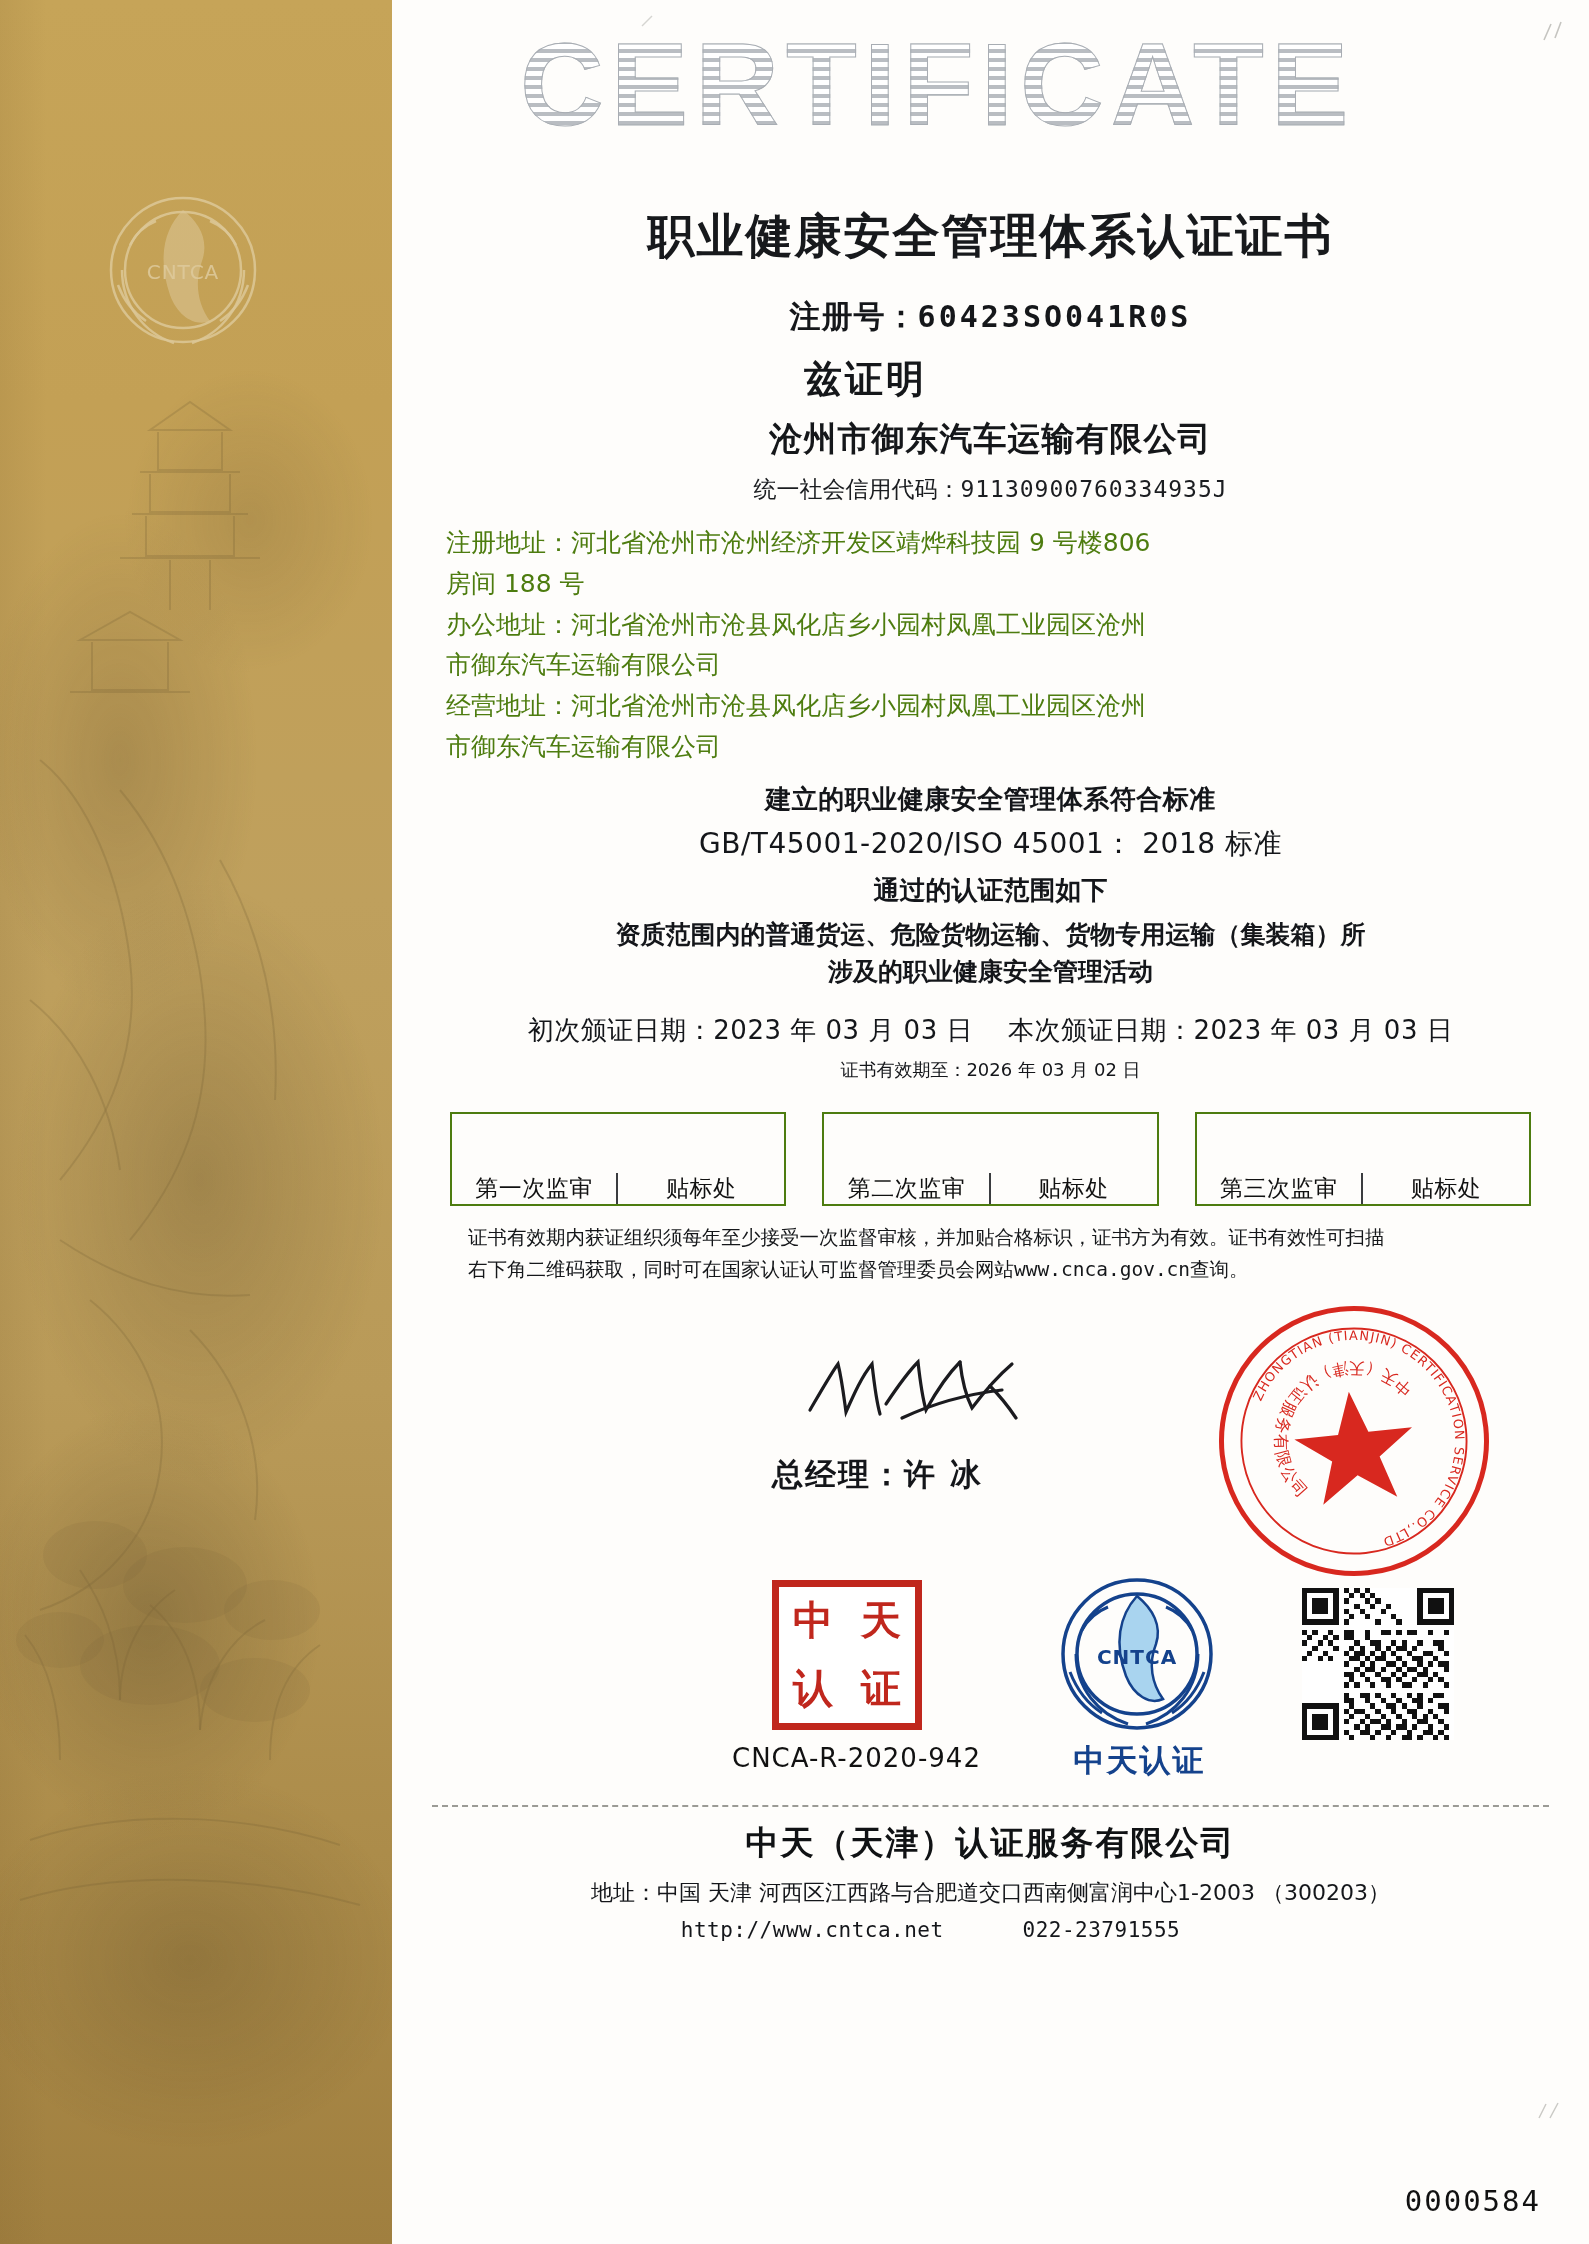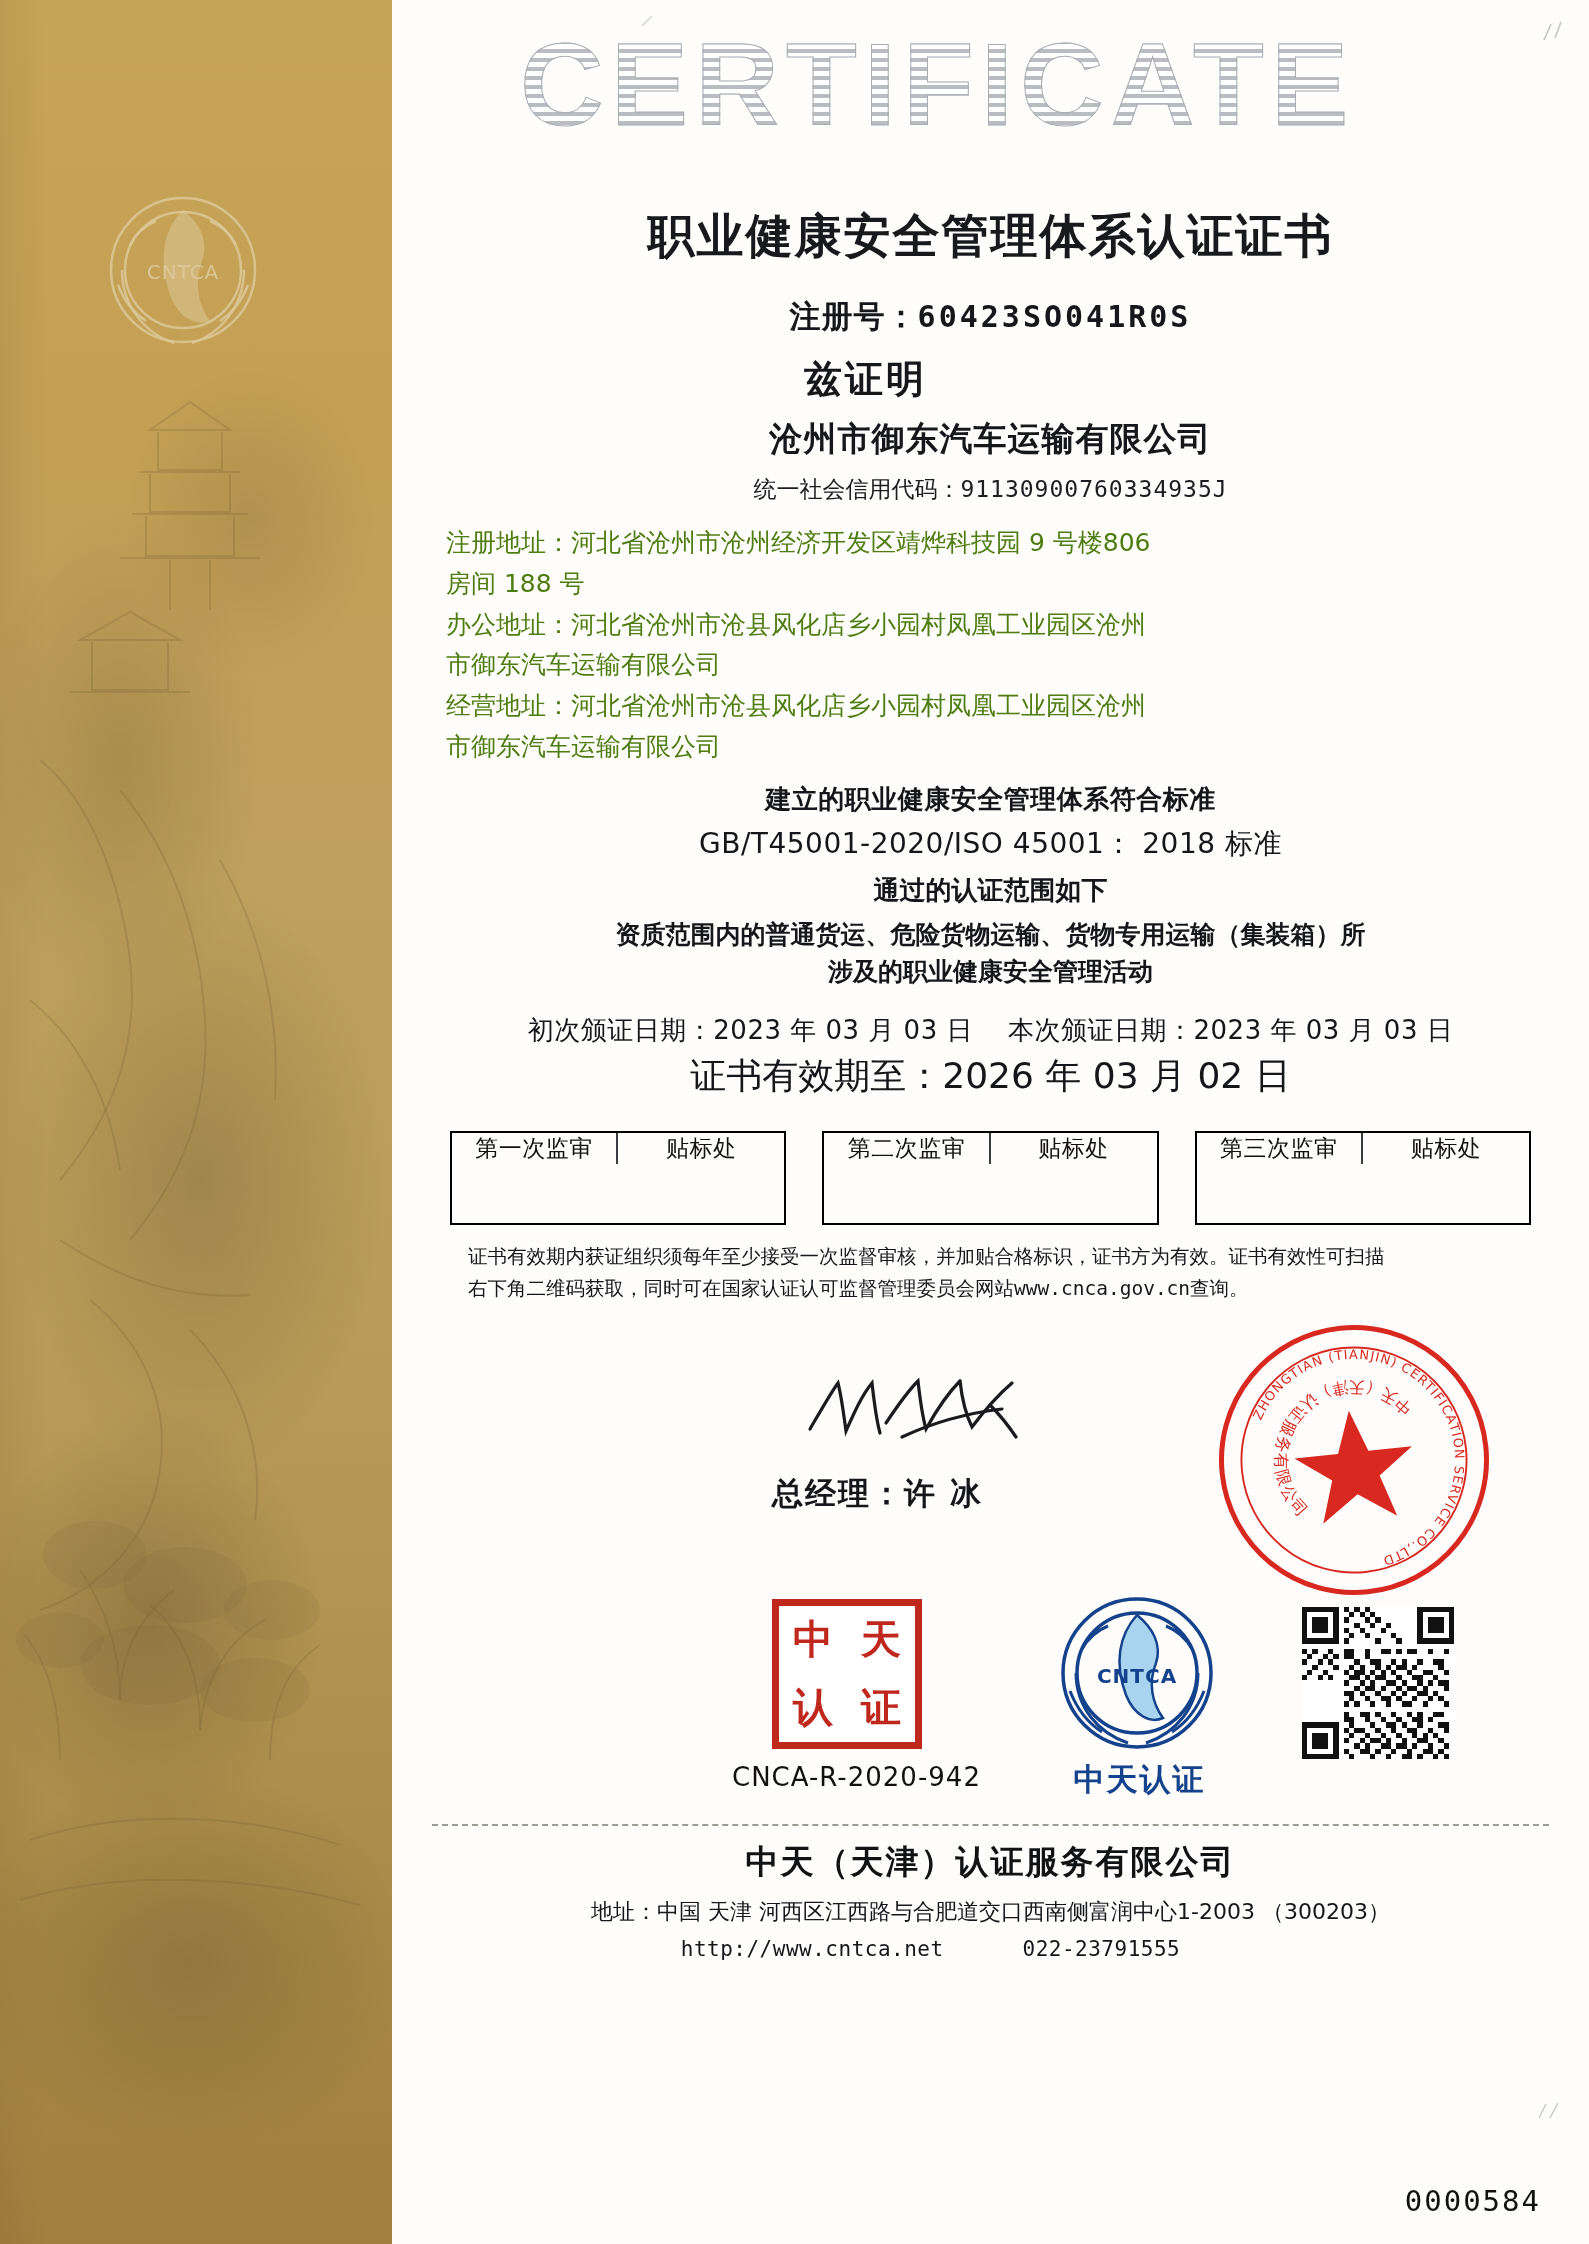--- a/index.html
+++ b/index.html
@@ -149,36 +149,36 @@
     font-family: "DejaVu Sans", sans-serif;
     text-align:center;
   }
 
   .dates { margin-top: 22px; text-align:center; }
   .dates .row1 {
     font-size: 26px; color:#14161a; letter-spacing:.5px;
     font-family: "DejaVu Sans", sans-serif;
   }
   .dates .row2 {
-    margin-top: 4px;
-    font-size: 36px; color:#14161a;
+    margin-top: 10px;
+    font-size: 18px; color:#14161a;
     font-family: "DejaVu Sans", sans-serif;
   }
 
   
   .surv {
     margin-top: 30px;
     display:flex; justify-content: space-between; gap: 36px;
     padding: 0 18px;
   }
   .surv-box {
     flex: 1 1 0;
-    border: 2px solid #000000;
+    border: 2px solid #4d7c0f;
     height: 94px;
-    display:flex; align-items:flex-start;
+    display:flex; align-items:flex-end;
   }
   .surv-l, .surv-r {
     flex: 1 1 50%;
     display:flex; align-items:center; justify-content:center;
     font-size: 23px; color:#111; letter-spacing:.5px;
     font-family: "DejaVu Sans", sans-serif;
   }
   .surv-l { border-right: 2px solid #3a3c3f; }
 
   .note {

